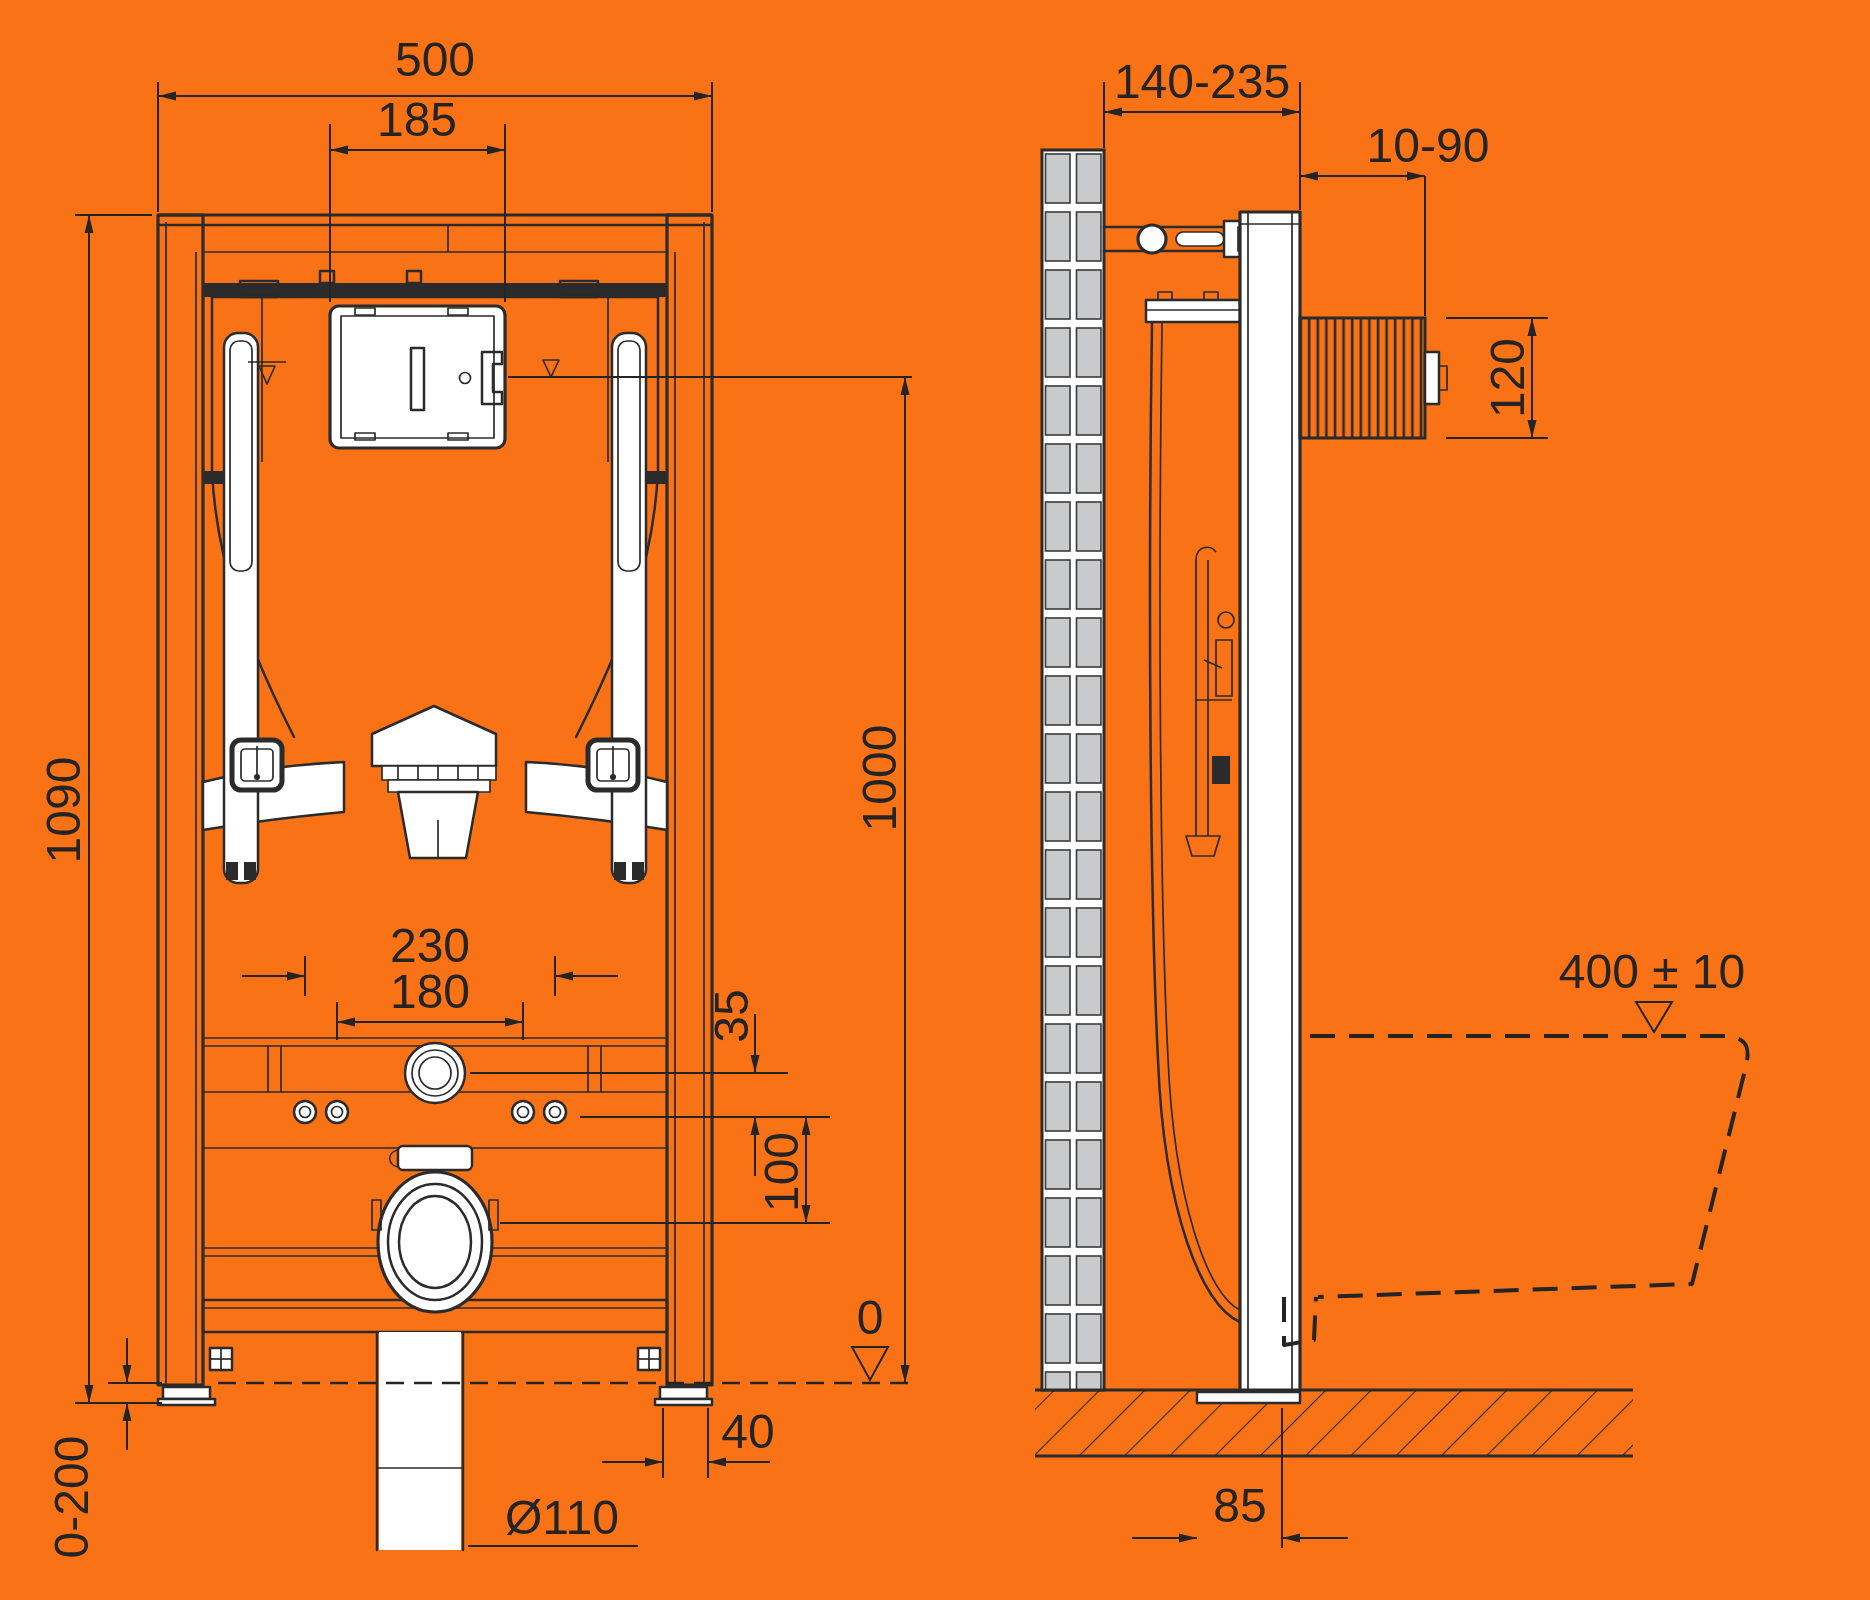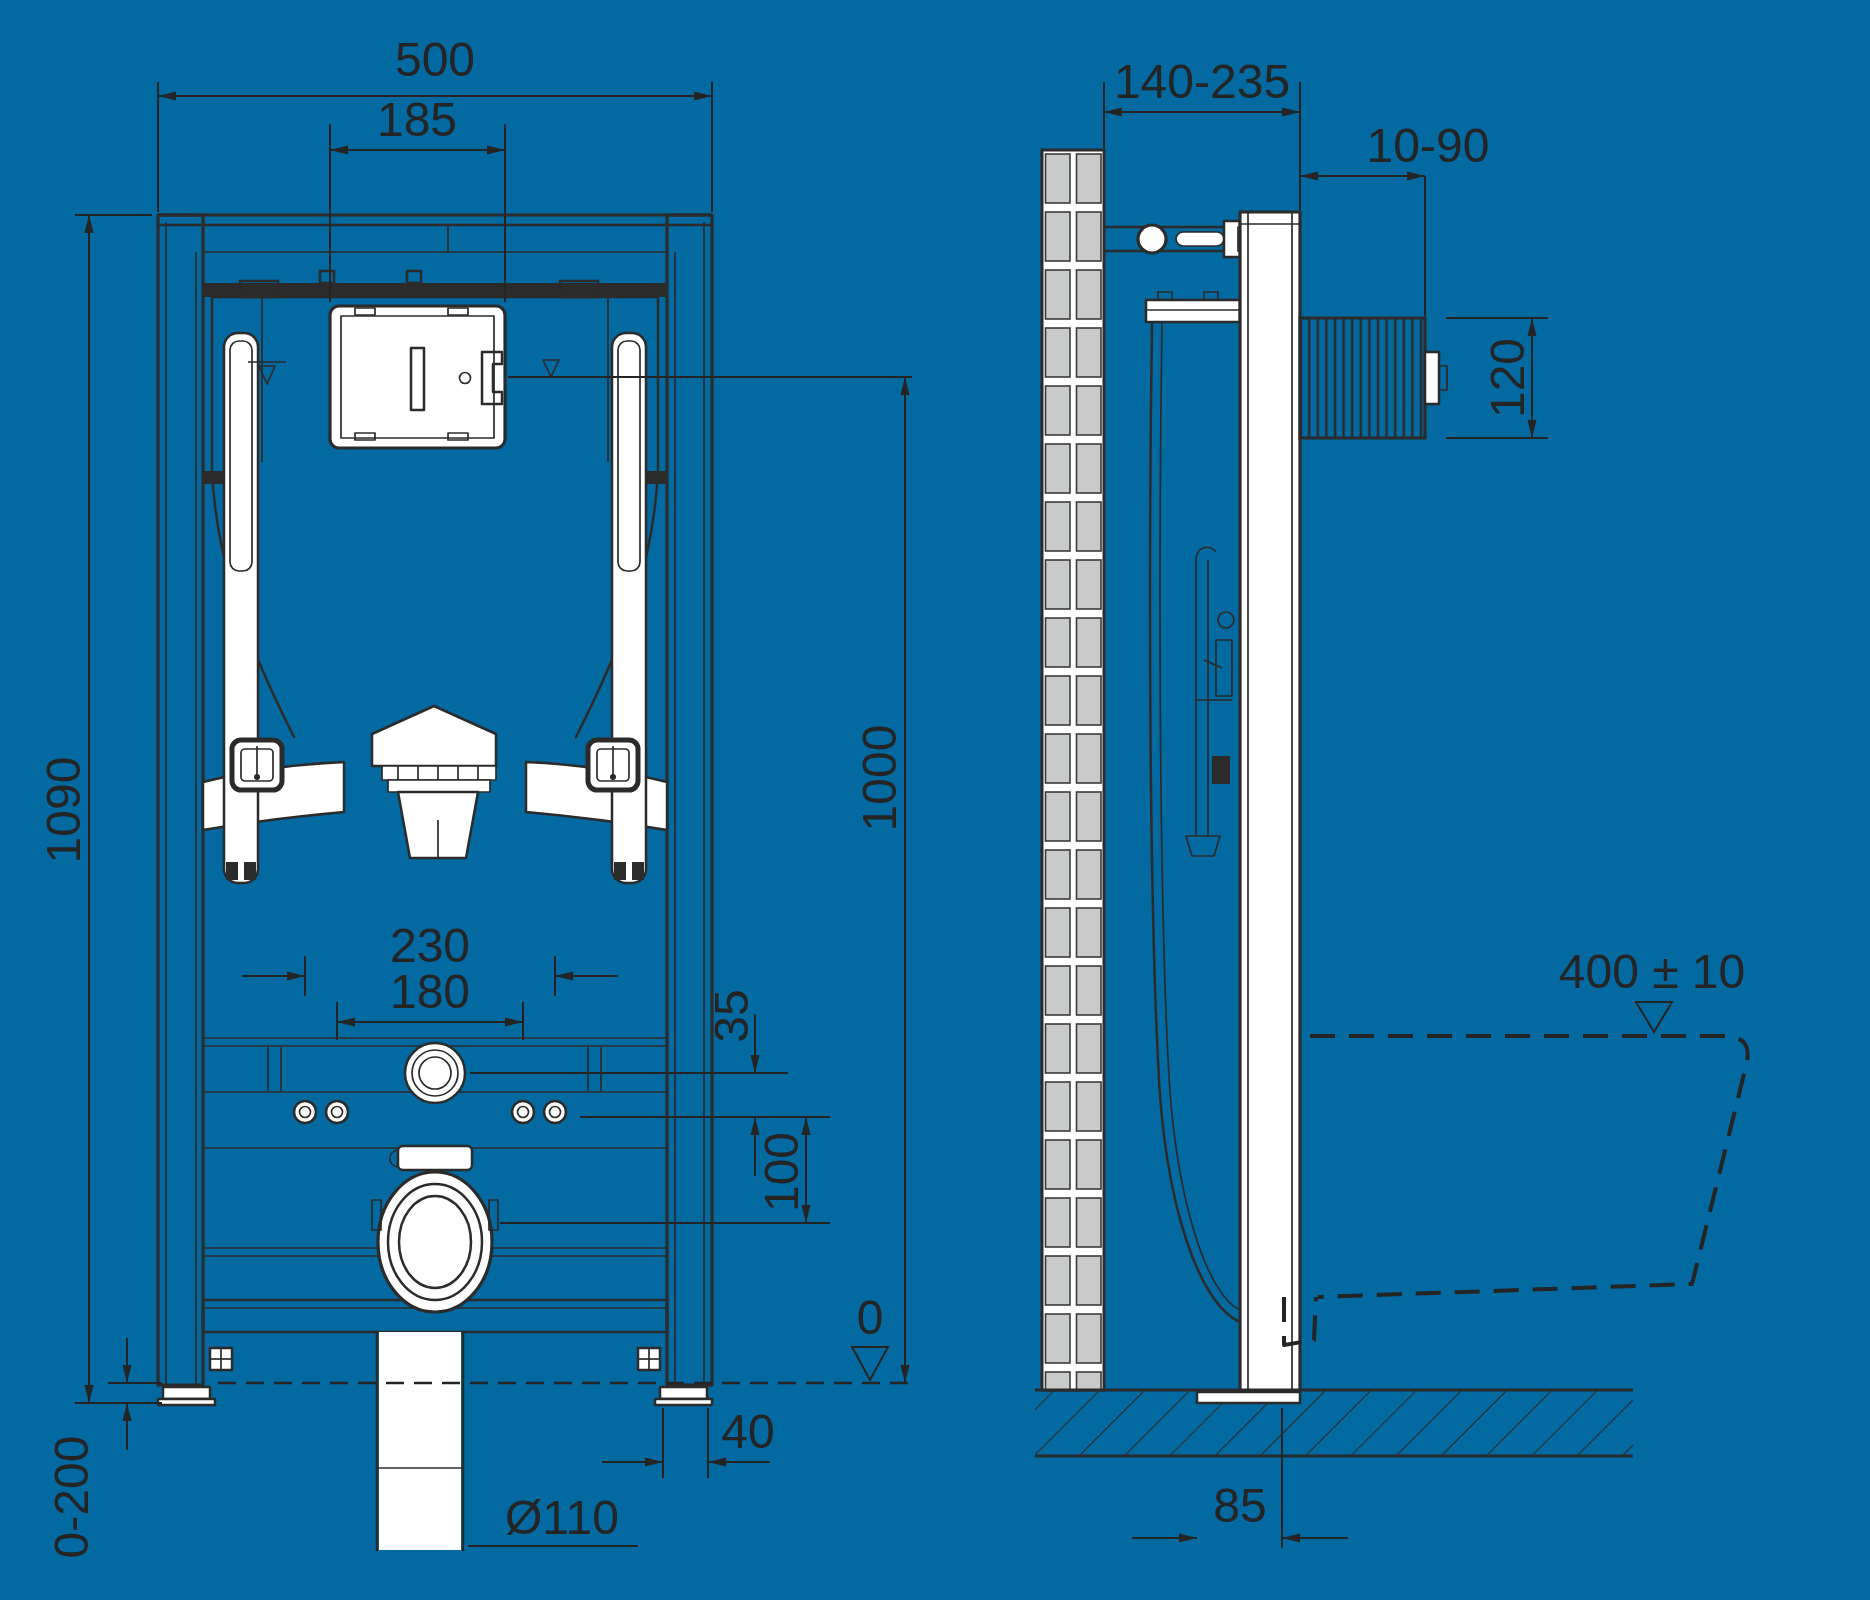--- a/index.html
+++ b/index.html
@@ -1,16 +1,16 @@
 <!DOCTYPE html>
 <html><head>
 <meta charset="utf-8">
 <style>
   html,body{margin:0;padding:0;background:#ffffff;}
-  .stage{position:relative;width:1870px;height:1600px;background:#0369a1;overflow:hidden;}
+  .stage{position:relative;width:1870px;height:1600px;background:#f97316;overflow:hidden;}
   svg{display:block;}
   .obj{stroke:#2b2b2b;fill:none;stroke-width:2.5;stroke-linejoin:round;stroke-linecap:round;}
   .obj-thin{stroke:#2b2b2b;fill:none;stroke-width:1.7;stroke-linejoin:round;}
   .obj-thick{stroke:#2b2b2b;fill:none;stroke-width:3.2;stroke-linejoin:round;}
   .solid{fill:#2b2b2b;stroke:none;}
   .whitefill{fill:#ffffff;}
   .dimline{stroke:#242424;fill:none;stroke-width:2;}
   .dimtext{font-family:"Liberation Sans","DejaVu Sans",sans-serif;font-size:48px;fill:#242424;}
   .dash{stroke:#242424;fill:none;stroke-width:2.6;stroke-dasharray:18 10;}
   .toiletdash{stroke:#242424;fill:none;stroke-width:4;stroke-dasharray:25 14;stroke-linejoin:round;}

